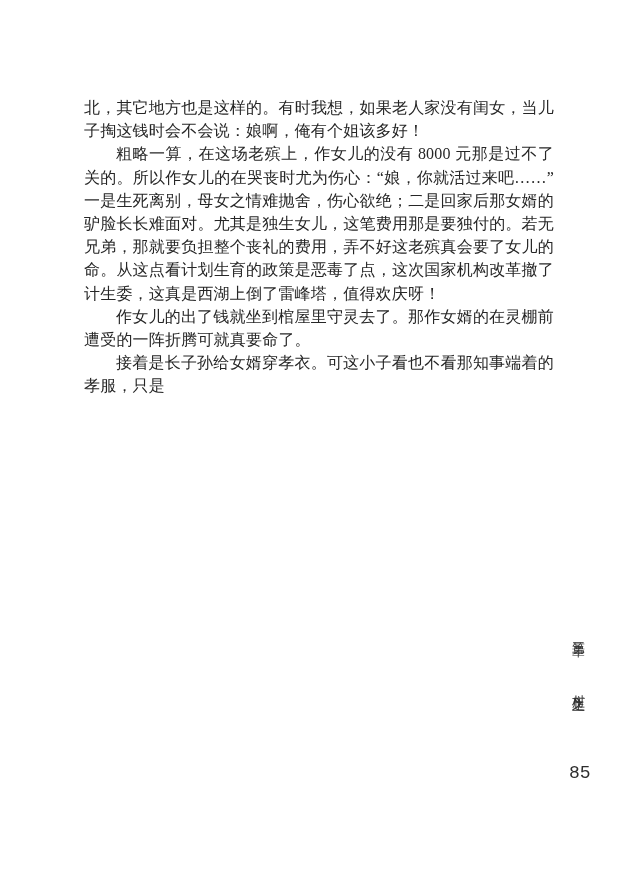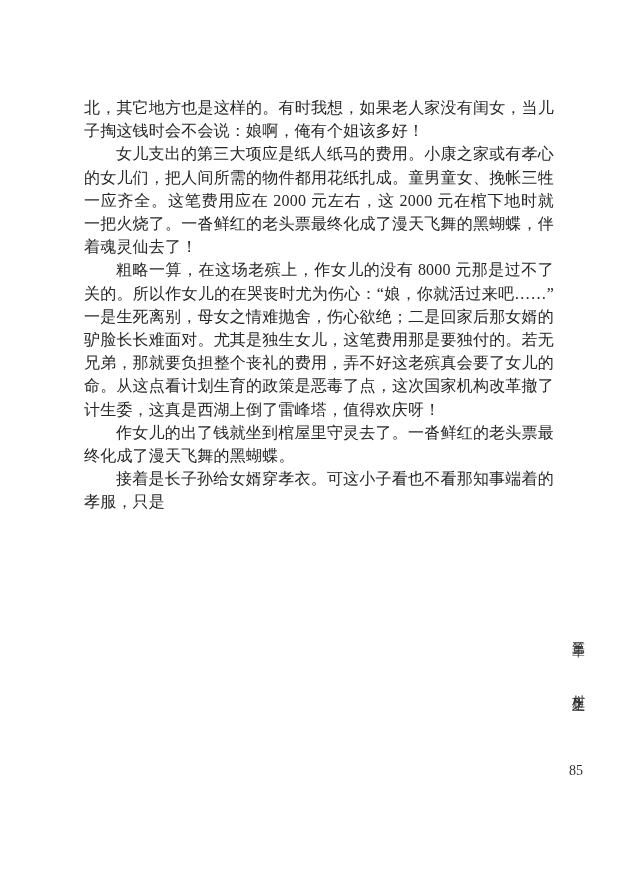--- a/index.html
+++ b/index.html
@@ -44,36 +44,35 @@
     letter-spacing: 1.5px;
     color: #2e2e2e;
     white-space: nowrap;
   }
   .chapter-number { top: 631px; }
   .chapter-title  { top: 684px; }
   .page-number {
     position: absolute;
     left: 569px;
     top: 763px;
-    font-size: 14px;
+    font-size: 18px;
     color: #2e2e2e;
-    font-family: Liberation Serif, serif;
+    font-family: Liberation Mono, monospace;
     text-align: center;
   }
 </style>
 </head>
 <body>
 
 <div class="page">
 
   <div class="text-block">
     <p class="para no-indent">北，其它地方也是这样的。有时我想，如果老人家没有闺女，当儿子掏这钱时会不会说：娘啊，俺有个姐该多好！</p>
-    <p class="para">女儿支出的第三大项应是纸人纸马的费用。小康之家或有孝心的女儿们，把人间所需的物件都用花纸扎成。童男童女、挽帐三牲一应齐全。这笔费用应在 2000 元左右，这 2000 元在棺下地时就一把火烧了。一沓鲜红的老头票最终化成了漫天飞舞的黑蝴蝶，伴着魂灵仙去了！</p>
     <p class="para">粗略一算，在这场老殡上，作女儿的没有 8000 元那是过不了关的。所以作女儿的在哭丧时尤为伤心：“娘，你就活过来吧……” 一是生死离别，母女之情难抛舍，伤心欲绝；二是回家后那女婿的驴脸长长难面对。尤其是独生女儿，这笔费用那是要独付的。若无兄弟，那就要负担整个丧礼的费用，弄不好这老殡真会要了女儿的命。从这点看计划生育的政策是恶毒了点，这次国家机构改革撤了计生委，这真是西湖上倒了雷峰塔，值得欢庆呀！</p>
-    <p class="para">作女儿的出了钱就坐到棺屋里守灵去了。一沓鲜红的老头票最终化成了漫天飞舞的黑蝴蝶。</p>
+    <p class="para">作女儿的出了钱就坐到棺屋里守灵去了。那作女婿的在灵棚前遭受的一阵折腾可就真要命了。</p>
     <p class="para">接着是长子孙给女婿穿孝衣。可这小子看也不看那知事端着的孝服，只是</p>
   </div>
 
   <div class="chapter-number">第三章</div>
   <div class="chapter-title">村庄之上</div>
   <div class="page-number">85</div>
 
 </div>
 
 </body></html>

